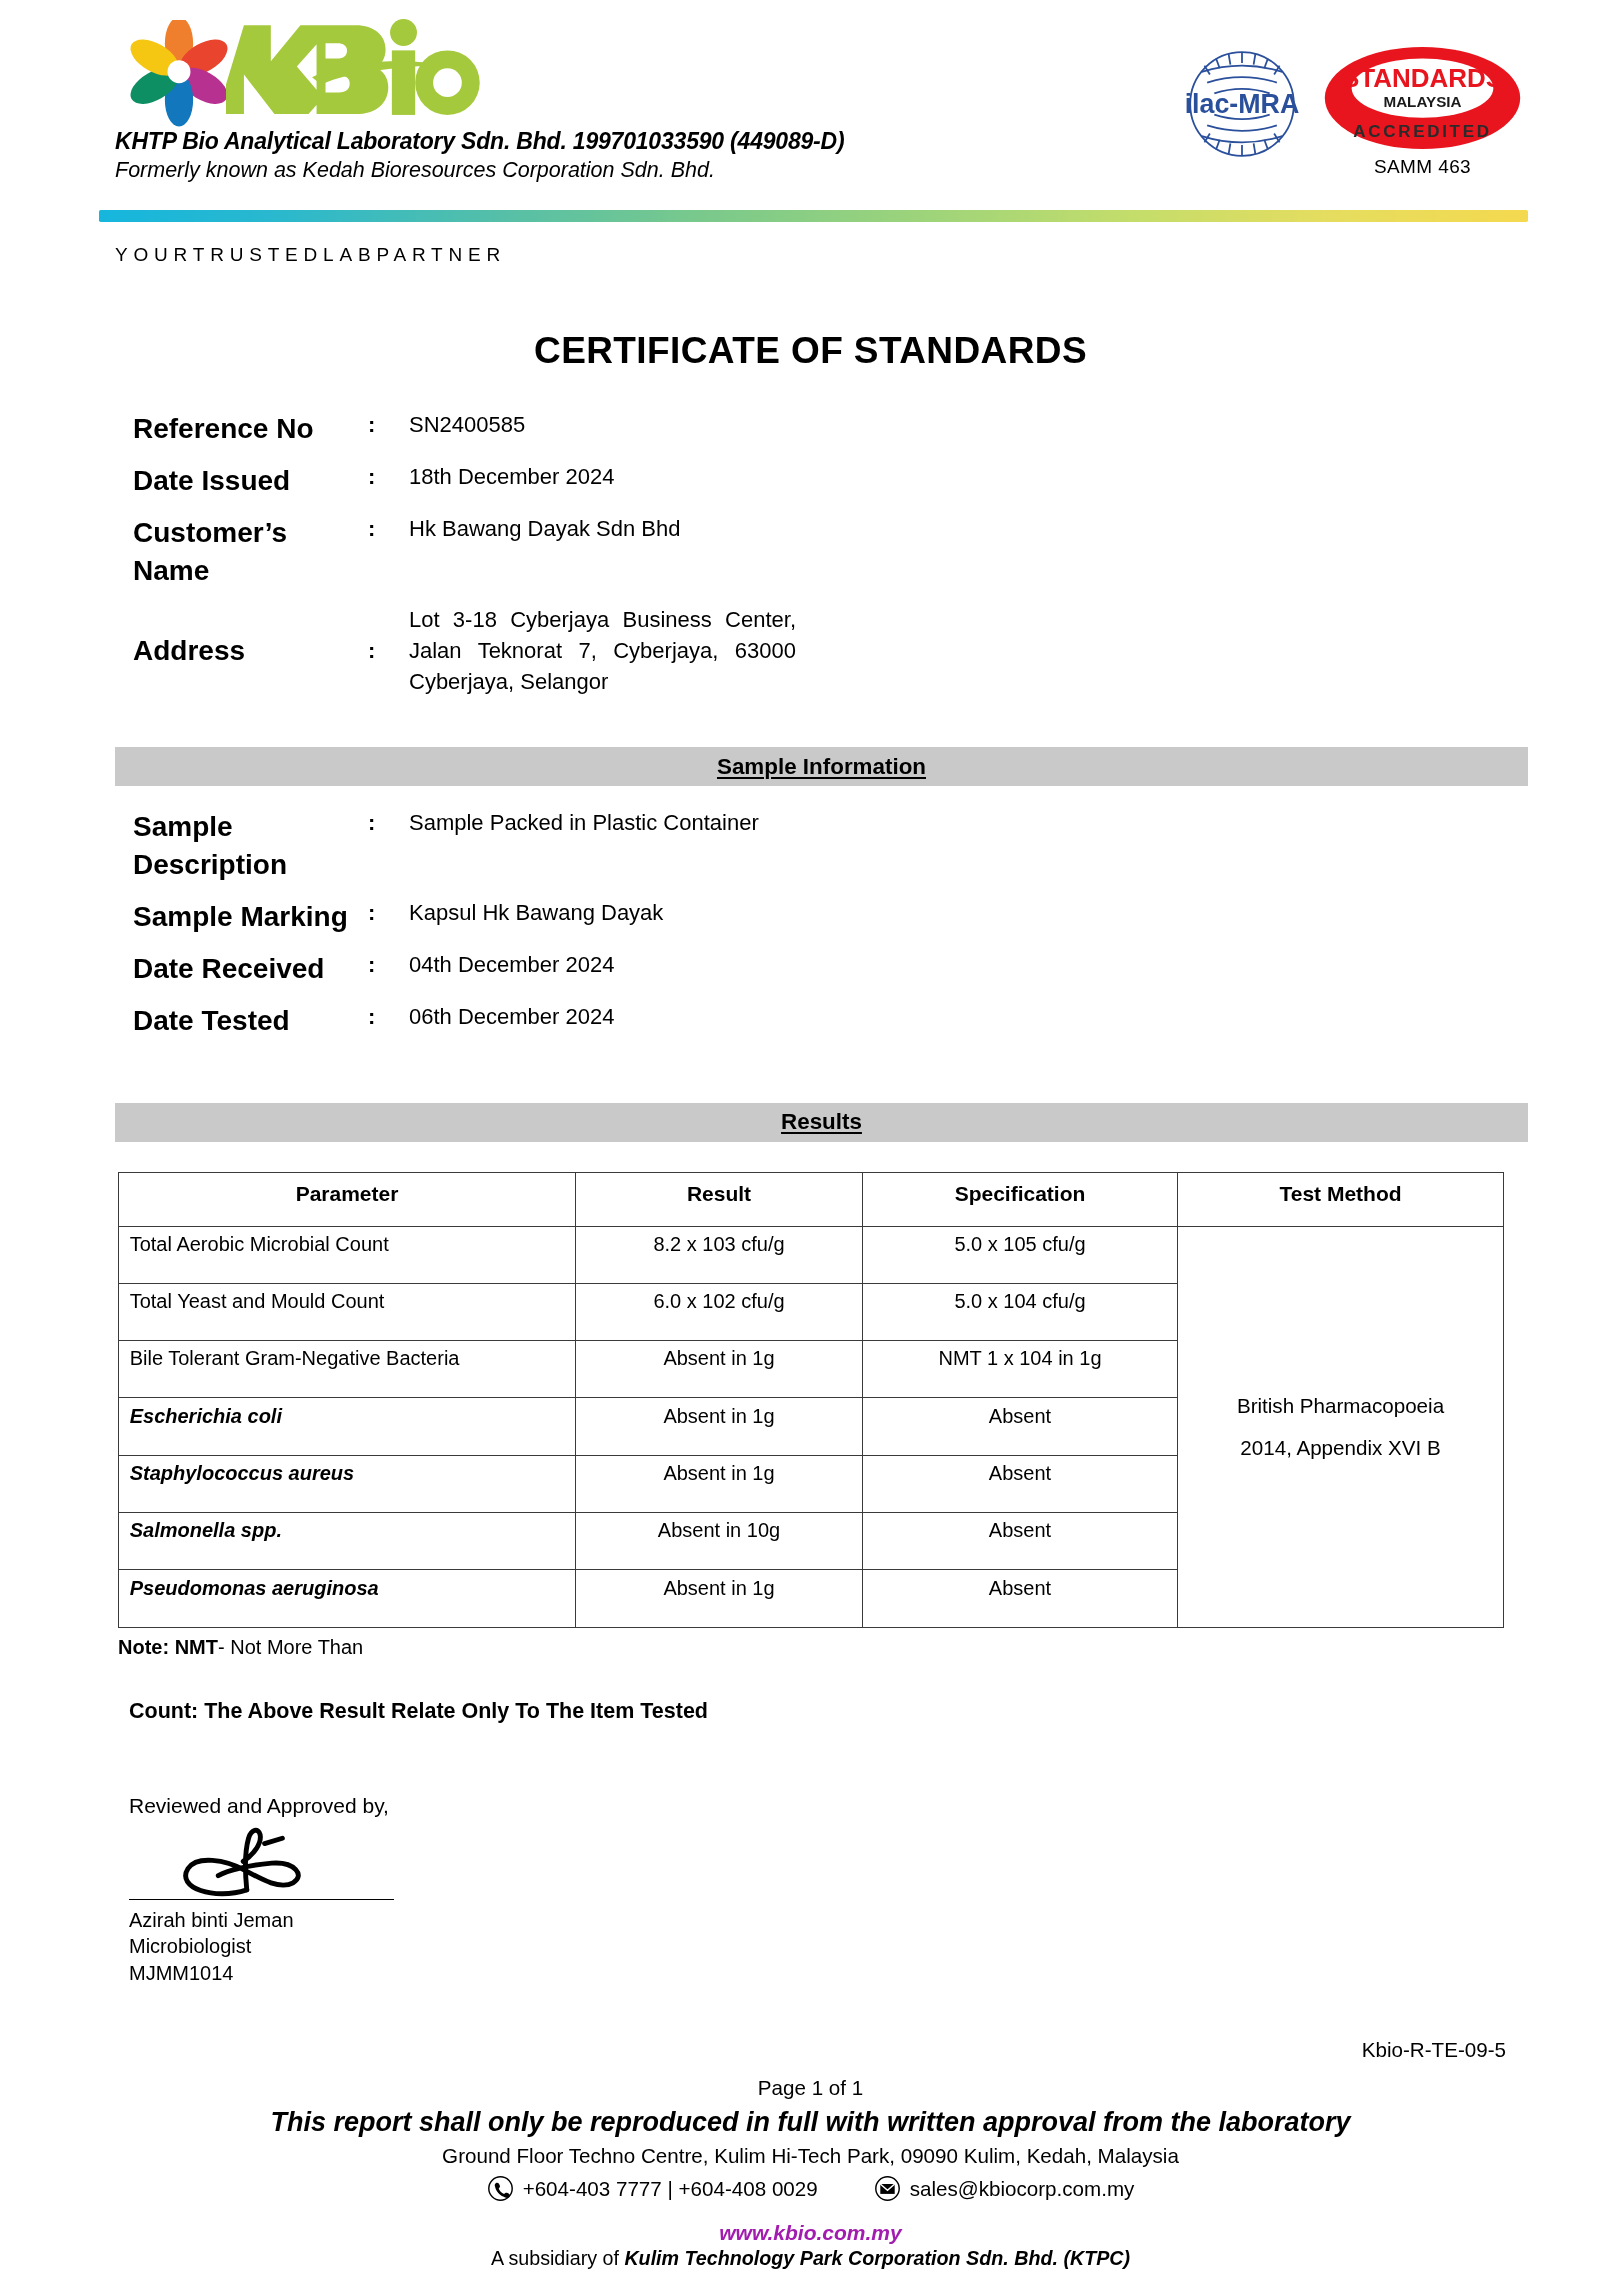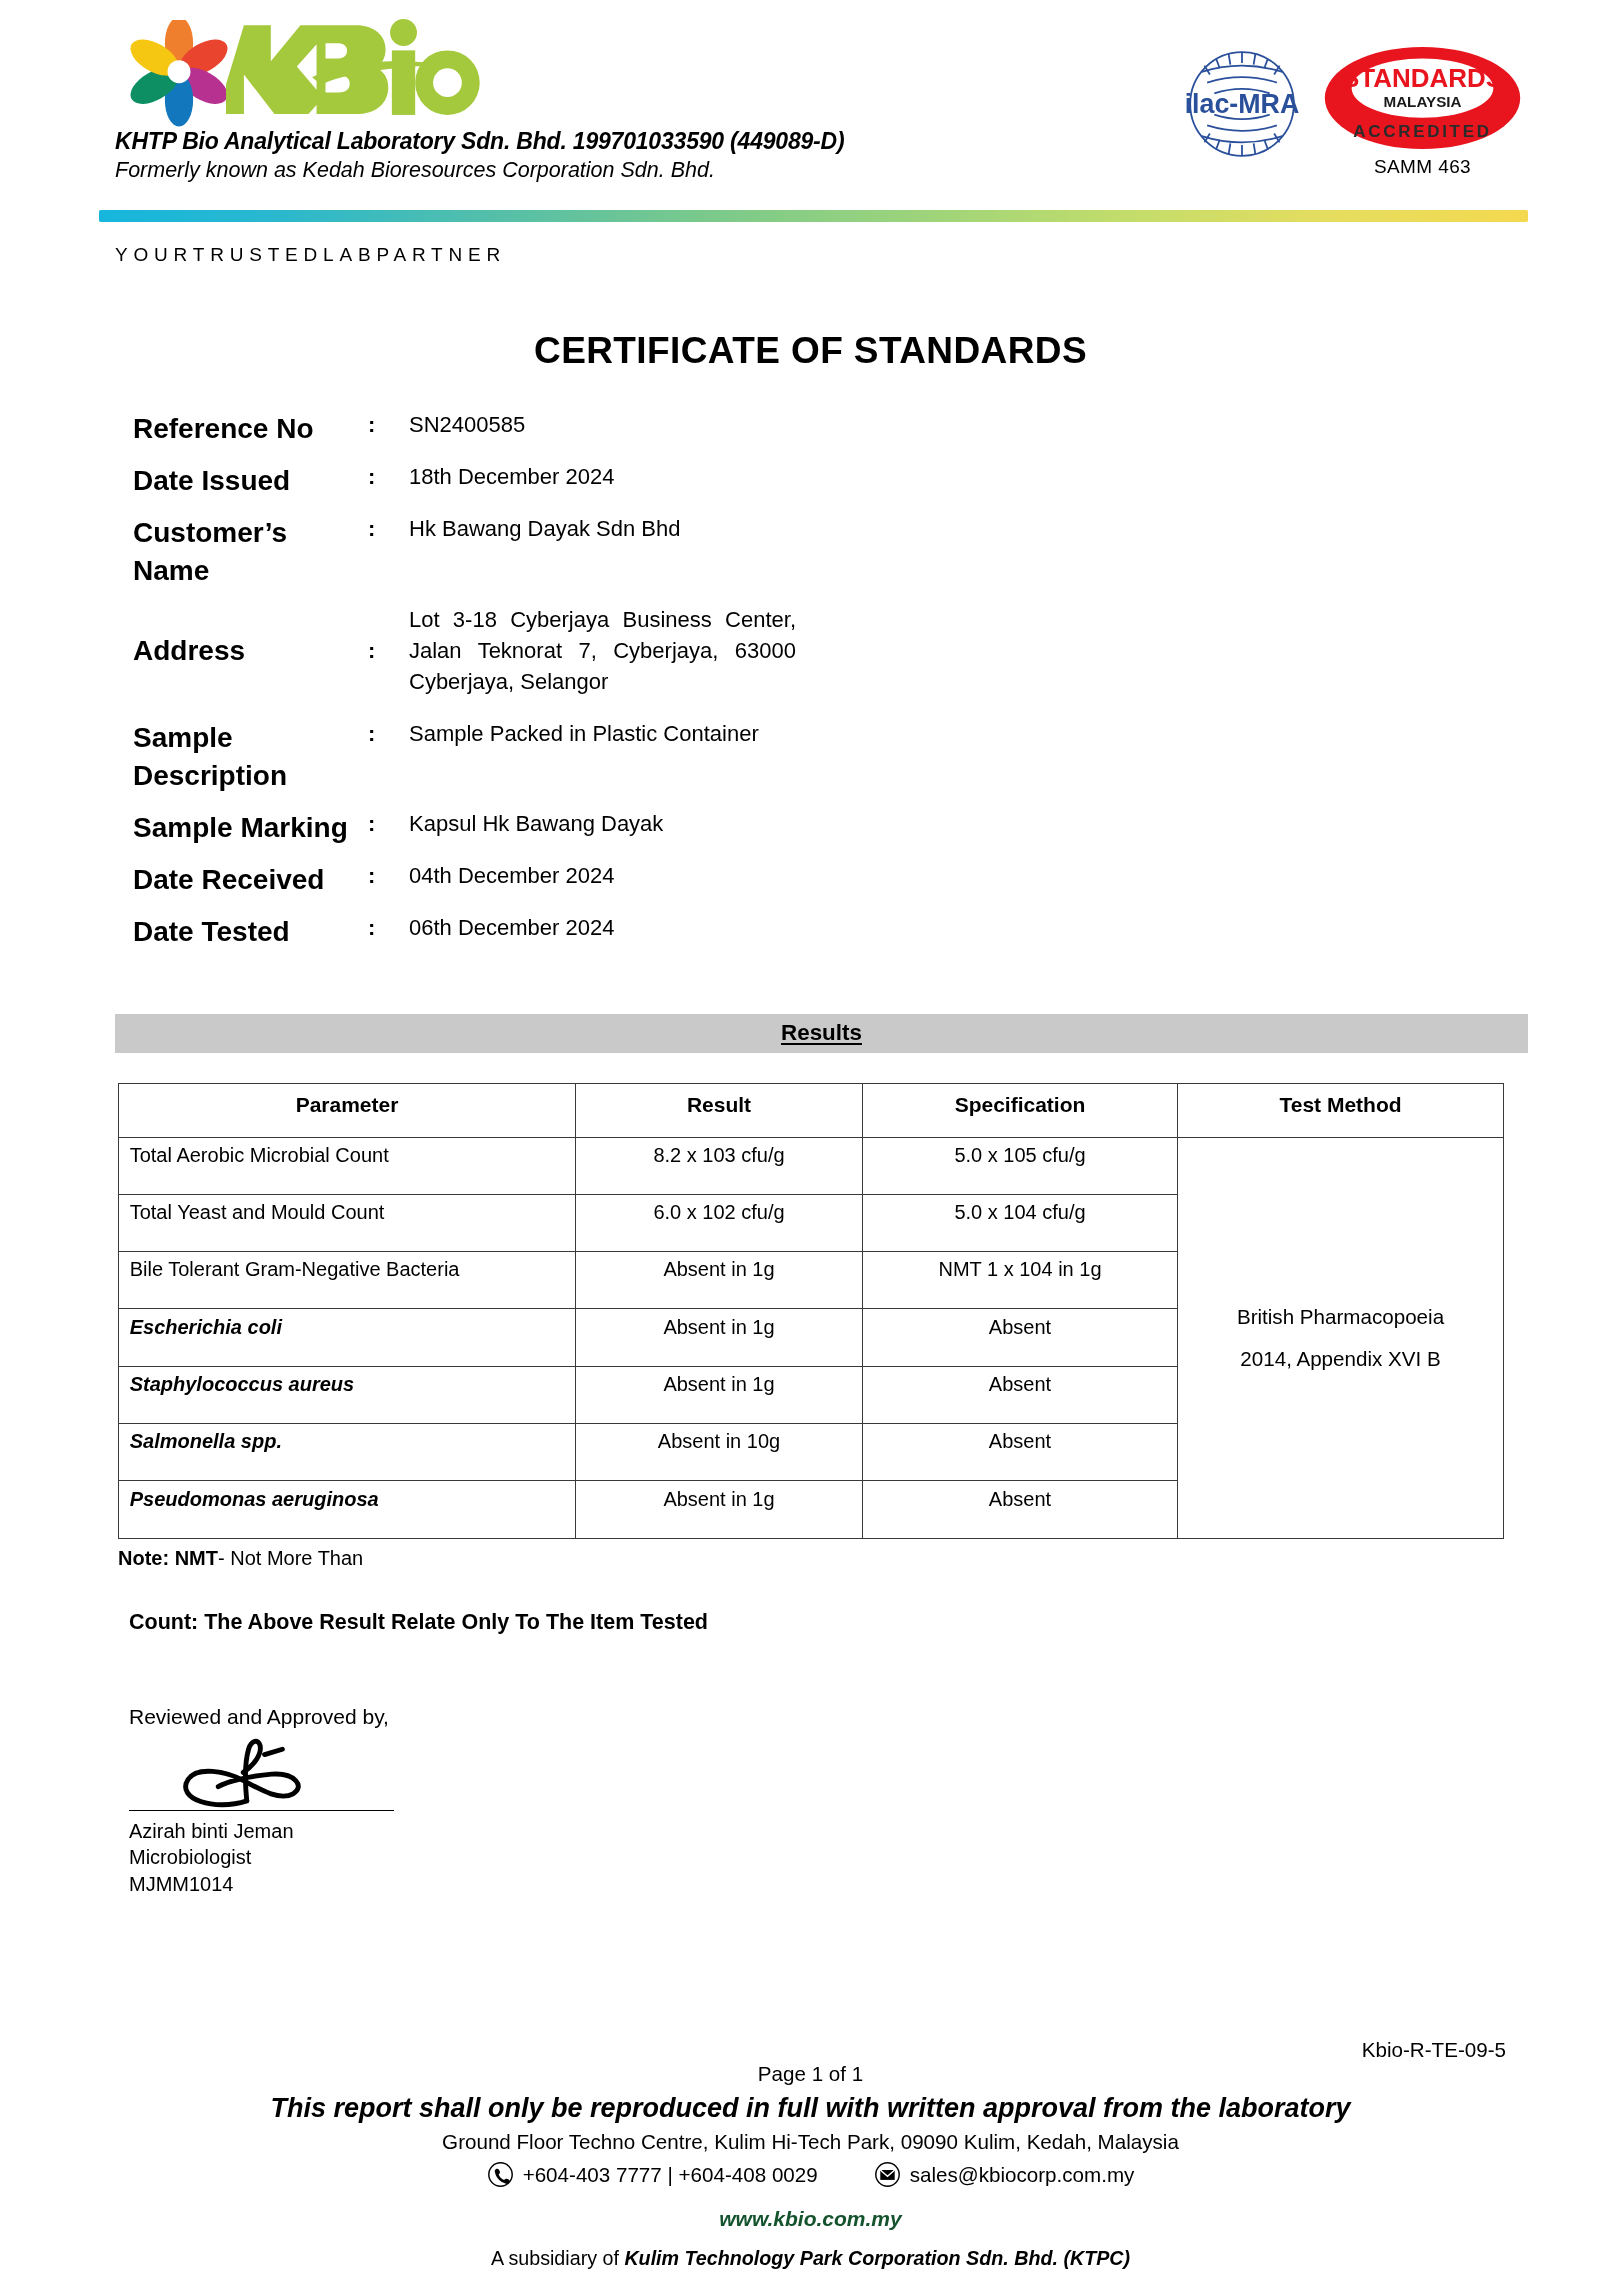--- a/index.html
+++ b/index.html
@@ -285,22 +285,22 @@
   }
   .foot-contact .gap { display:inline-block; width: 38px; }
   .ico {
     display: inline-block;
     vertical-align: middle;
   }
   .foot-web {
     font-size: 21px;
     font-weight: bold;
     font-style: italic;
-    color: #14532d;
-    margin-bottom: 16px;
+    color: #a21caf;
+    margin-bottom: 2px;
   }
   .foot-sub {
     font-size: 19.7px;
   }
   .foot-sub b { font-style: italic; }
 </style>
 </head>
 <body>
 
 <div class="page">
@@ -400,20 +400,23 @@
       <div class="info-colon">:</div>
       <div class="info-value">Hk Bawang Dayak Sdn Bhd</div>
     </div>
     <div class="info-row address">
       <div class="info-label">Address</div>
       <div class="info-colon">:</div>
       <div class="addr-value">Lot 3-18 Cyberjaya Business Center, Jalan Teknorat 7, Cyberjaya, 63000 Cyberjaya, Selangor</div>
     </div>
   </div>
 
+  <div class="section-banner banner-sample">
+    <span>Sample Information</span>
+  </div>
 
   <div class="sample-rows">
     <div class="info-row">
       <div class="info-label">Sample Description</div>
       <div class="info-colon">:</div>
       <div class="info-value">Sample Packed in Plastic Container</div>
     </div>
     <div class="info-row">
       <div class="info-label">Sample Marking</div>
       <div class="info-colon">:</div>

